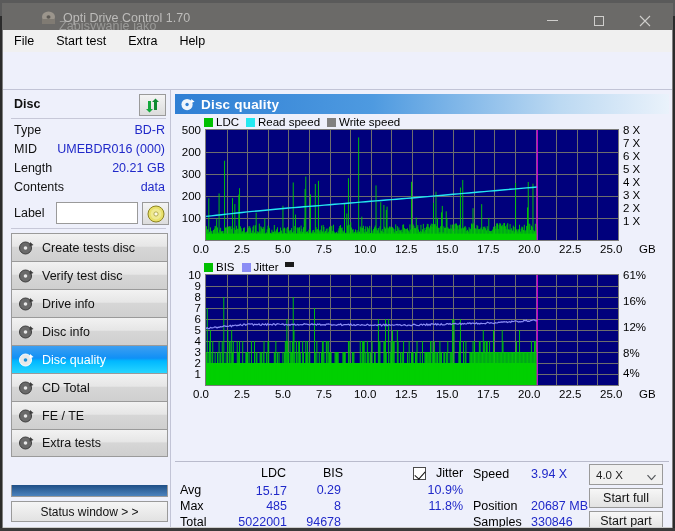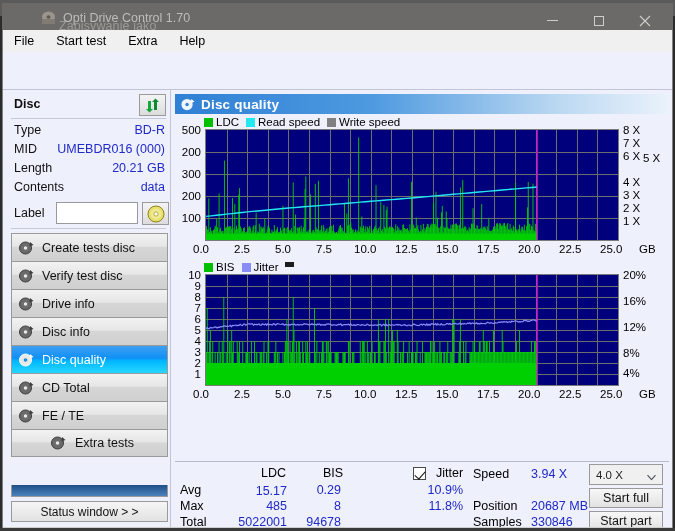--- a/index.html
+++ b/index.html
@@ -155,21 +155,21 @@
   }
 
   .navlist { position: absolute; left: 8px; top: 143px; width: 157px; }
   .navbtn {
     position: relative; width: 157px; height: 28px;
     background: linear-gradient(#f2f2f2 0%, #e6e6e6 45%, #d6d6d6 50%, #cfcfcf 100%);
     border: 1px solid #9a9a9a; border-bottom: none;
     display: flex; align-items: center;
     font-size: 12.5px; color: #111;
   }
-  .navlist .navbtn:last-of-type { border-bottom: 1px solid #9a9a9a; justify-content: center; }
+  .navlist .navbtn:last-of-type { border-bottom: 1px solid #9a9a9a; }
   .navbtn.active {
     background: linear-gradient(#3e9ff0 0%, #1090f6 45%, #00b7ff 55%, #27d6ff 100%);
     color: #ffffff;
   }
   .navbtn .nicon {
     width: 28px; display: flex; align-items: center; justify-content: center;
   }
   .navbtn .ntxt { padding-left: 2px; }
 
   .navbottom {
@@ -993,21 +993,21 @@
               </g>
             <polyline id="readline" fill="none" stroke="#24e8f0" stroke-width="1.4" points="0.00,86.41 5.15,85.85 10.30,85.28 15.45,84.72 20.60,84.16 25.75,83.59 30.90,83.03 36.05,82.47 41.20,81.90 46.35,81.42 51.50,80.94 56.65,80.46 61.80,79.98 66.95,79.50 72.10,79.02 77.25,78.54 82.40,78.06 87.55,77.65 92.70,77.23 97.85,76.82 103.00,76.40 108.15,75.99 113.30,75.58 118.45,75.16 123.60,74.75 128.75,74.32 133.90,73.89 139.05,73.45 144.20,73.02 149.35,72.59 154.50,72.16 159.65,71.73 164.80,71.30 169.95,70.89 175.10,70.47 180.25,70.06 185.40,69.64 190.55,69.23 195.70,68.82 200.85,68.40 206.00,67.99 211.15,67.52 216.30,67.06 221.45,66.60 226.60,66.13 231.75,65.67 236.90,65.20 242.05,64.74 247.20,64.28 252.35,63.83 257.50,63.38 262.65,62.94 267.80,62.49 272.95,62.04 278.10,61.59 283.25,61.15 288.40,60.70 293.76,60.23 299.11,59.77 304.47,59.31 309.82,58.84 315.18,58.38 320.54,57.92 325.89,57.45 331.25,56.99"></polyline>
             <line id="mag1" stroke="#e000e0" stroke-width="1.2" x1="331.24800000000005" x2="331.24800000000005" y1="0" y2="110"></line>
           </svg>
         </div>
 
         <div class="axis-r">
           <span style="left:452px; top:-6px;">8 X</span>
           <span style="left:452px; top:7px;">7 X</span>
           <span style="left:452px; top:20px;">6 X</span>
-          <span style="left:452px; top:22px;margin-left:20px;">5 X</span>
+          <span style="left:452px; top:33px;">5 X</span>
           <span style="left:452px; top:46px;">4 X</span>
           <span style="left:452px; top:59px;">3 X</span>
           <span style="left:452px; top:72px;">2 X</span>
           <span style="left:452px; top:85px;">1 X</span>
         </div>
 
         <div class="axis-b" style="top:113px;" id="xaxis1">
           <span style="left:22px;  ">0.0</span>
           <span style="left:63px;  ">2.5</span>
           <span style="left:104px; ">5.0</span>
@@ -1505,21 +1505,21 @@
                 <rect x="328.88" y="66.00" width="0.90" height="44.00" fill="#00d000"></rect>
                 <rect x="329.67" y="77.00" width="0.90" height="33.00" fill="#00d000"></rect>
                 <rect x="330.46" y="77.00" width="0.90" height="33.00" fill="#00d000"></rect>
               </g>
             <polyline id="jitterline" fill="none" stroke="#8a8cf5" stroke-width="1.2" points="0.00,53.83 1.10,52.65 2.21,53.67 3.31,53.58 4.42,52.42 5.52,52.88 6.62,52.89 7.73,52.56 8.83,51.82 9.94,52.06 11.04,53.04 12.15,52.18 13.25,52.33 14.35,51.57 15.46,51.85 16.56,51.71 17.67,50.93 18.77,50.89 19.87,51.38 20.98,51.30 22.08,51.36 23.19,50.99 24.29,50.36 25.40,51.72 26.50,50.44 27.60,50.68 28.71,50.26 29.81,50.03 30.92,50.78 32.02,50.18 33.12,50.37 34.23,49.39 35.33,50.23 36.44,50.62 37.54,49.18 38.65,49.10 39.75,50.14 40.85,49.50 41.96,48.80 43.06,48.83 44.17,49.05 45.27,48.87 46.37,48.94 47.48,50.31 48.58,49.12 49.69,49.64 50.79,49.33 51.90,49.67 53.00,48.83 54.10,50.23 55.21,50.28 56.31,48.77 57.42,49.44 58.52,49.78 59.62,48.86 60.73,50.27 61.83,48.68 62.94,49.89 64.04,49.29 65.15,49.68 66.25,50.06 67.35,48.78 68.46,49.10 69.56,50.24 70.67,49.04 71.77,48.73 72.87,48.96 73.98,49.24 75.08,49.48 76.19,48.94 77.29,49.09 78.40,50.23 79.50,49.47 80.60,49.50 81.71,50.14 82.81,49.40 83.92,50.24 85.02,49.44 86.12,49.19 87.23,49.81 88.33,49.07 89.44,50.03 90.54,49.98 91.65,49.44 92.75,50.12 93.85,49.76 94.96,49.66 96.06,49.87 97.17,49.37 98.27,48.74 99.37,49.11 100.48,49.03 101.58,49.33 102.69,49.67 103.79,50.18 104.90,49.35 106.00,48.76 107.10,49.71 108.21,49.12 109.31,49.24 110.42,50.11 111.52,49.07 112.62,49.53 113.73,48.91 114.83,50.28 115.94,49.70 117.04,49.80 118.15,49.63 119.25,50.16 120.35,49.09 121.46,49.15 122.56,48.94 123.67,49.24 124.77,49.25 125.87,50.35 126.98,49.91 128.08,49.74 129.19,50.02 130.29,50.35 131.40,49.87 132.50,49.34 133.60,49.69 134.71,48.91 135.81,50.46 136.92,50.12 138.02,49.58 139.12,49.59 140.23,49.60 141.33,49.61 142.44,49.23 143.54,50.16 144.64,48.99 145.75,50.15 146.85,50.44 147.96,49.49 149.06,50.47 150.17,50.16 151.27,49.70 152.37,49.55 153.48,50.01 154.58,50.36 155.69,49.60 156.79,49.91 157.89,50.07 159.00,50.36 160.10,50.16 161.21,49.18 162.31,49.82 163.42,50.54 164.52,49.93 165.62,50.67 166.73,50.06 167.83,50.29 168.94,49.88 170.04,50.02 171.14,50.53 172.25,49.66 173.35,49.57 174.46,49.49 175.56,50.81 176.67,49.98 177.77,49.32 178.87,50.51 179.98,49.29 181.08,50.69 182.19,50.04 183.29,49.69 184.39,50.29 185.50,50.01 186.60,49.80 187.71,50.42 188.81,50.02 189.92,49.72 191.02,49.44 192.12,50.13 193.23,49.57 194.33,49.88 195.44,50.60 196.54,50.29 197.64,49.79 198.75,49.59 199.85,50.52 200.96,50.80 202.06,50.09 203.17,50.19 204.27,50.34 205.37,50.82 206.48,49.99 207.58,49.19 208.69,49.35 209.79,49.92 210.89,50.47 212.00,50.49 213.10,50.63 214.21,49.52 215.31,49.14 216.42,50.10 217.52,49.12 218.62,49.54 219.73,50.47 220.83,48.86 221.94,50.30 223.04,49.33 224.14,50.30 225.25,48.73 226.35,48.85 227.46,49.13 228.56,49.65 229.67,48.71 230.77,50.01 231.87,48.79 232.98,49.72 234.08,50.12 235.19,48.68 236.29,49.94 237.39,49.79 238.50,49.84 239.60,49.57 240.71,48.70 241.81,48.68 242.92,49.36 244.02,48.56 245.12,49.51 246.23,49.06 247.33,48.53 248.44,48.59 249.54,48.42 250.64,49.01 251.75,49.16 252.85,48.85 253.96,48.06 255.06,49.55 256.17,48.56 257.27,49.03 258.37,48.50 259.48,49.01 260.58,48.90 261.69,47.96 262.79,48.55 263.89,47.79 265.00,48.87 266.10,48.05 267.21,48.15 268.31,48.68 269.42,48.55 270.52,47.84 271.62,48.96 272.73,48.40 273.83,48.97 274.94,48.18 276.04,48.67 277.14,48.52 278.25,48.52 279.35,48.84 280.46,48.10 281.56,47.23 282.66,47.72 283.77,48.38 284.87,47.66 285.98,48.04 287.08,48.31 288.19,48.63 289.29,47.76 290.39,48.00 291.50,47.95 292.60,47.13 293.71,47.40 294.81,47.06 295.91,46.81 297.02,47.15 298.12,46.74 299.23,46.97 300.33,46.75 301.44,47.60 302.54,47.02 303.64,46.58 304.75,47.38 305.85,46.08 306.96,46.67 308.06,46.29 309.16,45.84 310.27,46.02 311.37,46.48 312.48,47.06 313.58,46.59 314.69,46.94 315.79,46.68 316.89,46.74 318.00,45.17 319.10,45.88 320.21,45.04 321.31,46.32 322.41,46.11 323.52,46.36 324.62,45.53 325.73,45.46 326.83,44.96 327.94,44.77 329.04,45.52 330.14,45.97 331.25,44.63"></polyline>
             <line id="mag2" stroke="#e000e0" stroke-width="1.2" x1="331.24800000000005" x2="331.24800000000005" y1="0" y2="110"></line>
           </svg>
         </div>
 
         <div class="axis-r">
-          <span style="left:452px; top:-6px;">20%</span>
+          <span style="left:452px; top:-6px;">61%</span>
           <span style="left:452px; top:20px;">16%</span>
           <span style="left:452px; top:46px;">12%</span>
           <span style="left:452px; top:72px;">8%</span>
           <span style="left:452px; top:92px;">4%</span>
         </div>
 
         <div class="axis-b" style="top:113px;">
           <span style="left:22px;  ">0.0</span>
           <span style="left:63px;  ">2.5</span>
           <span style="left:104px; ">5.0</span>

